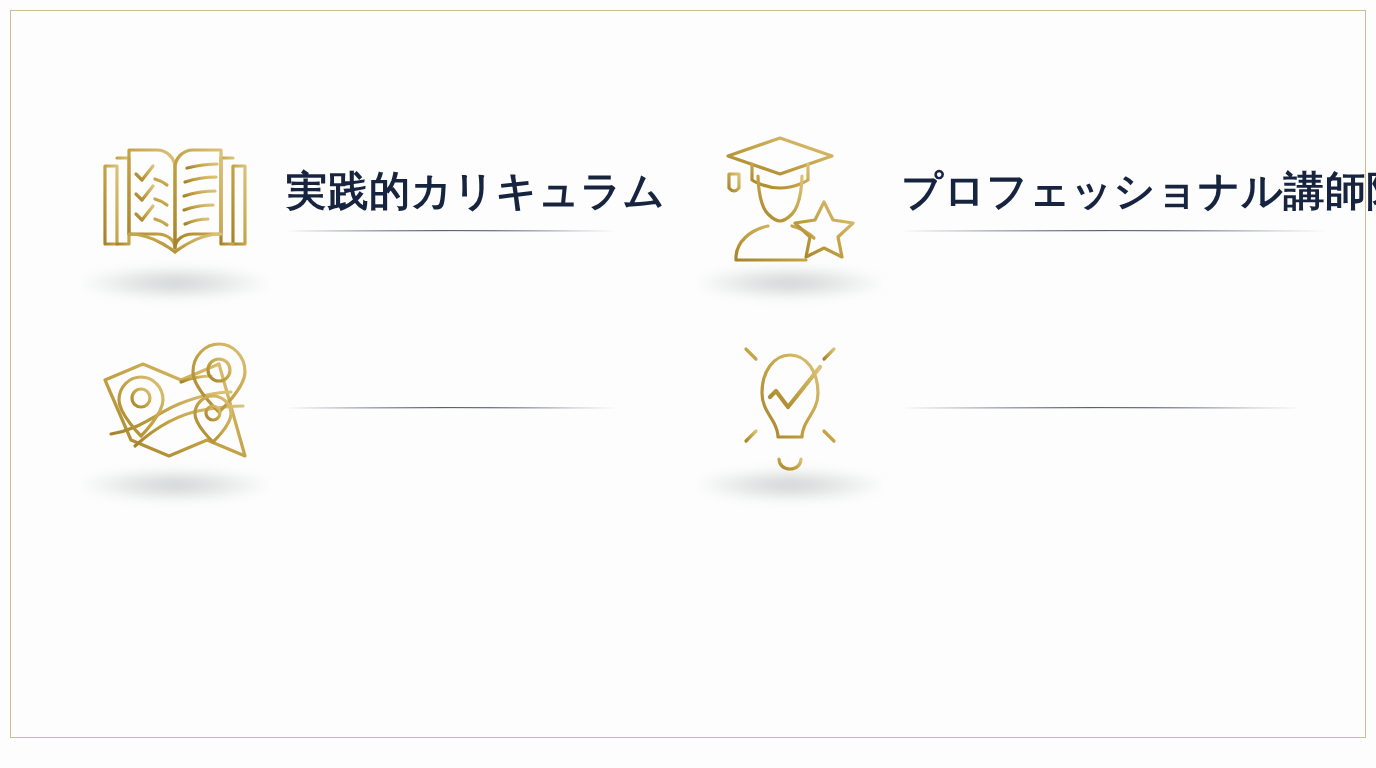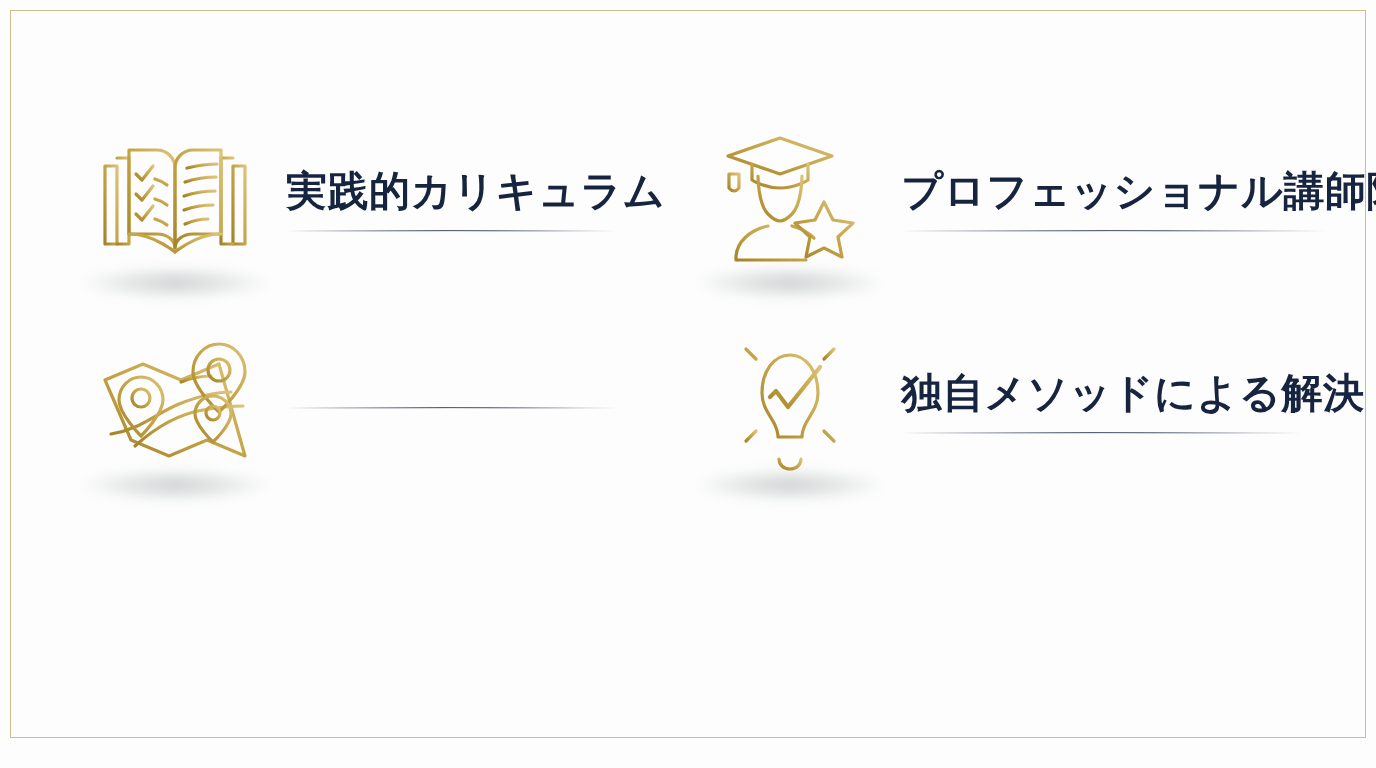--- a/index.html
+++ b/index.html
@@ -304,18 +304,17 @@
           <path d="M26,22 L36,32"></path>
           <path d="M114,22 L104,32"></path>
           <path d="M6,70 L20,70"></path>
           <path d="M120,70 L134,70"></path>
           <path d="M26,114 L36,104"></path>
           <path d="M114,114 L104,104"></path>
         </g>
       </svg>
     </div>
     <div class="label-wrap">
-      <div class="label">独自メソッドによる解決</div>
       <div class="rule"></div>
     </div>
   </div>
 
 </div>
 
 </body></html>

